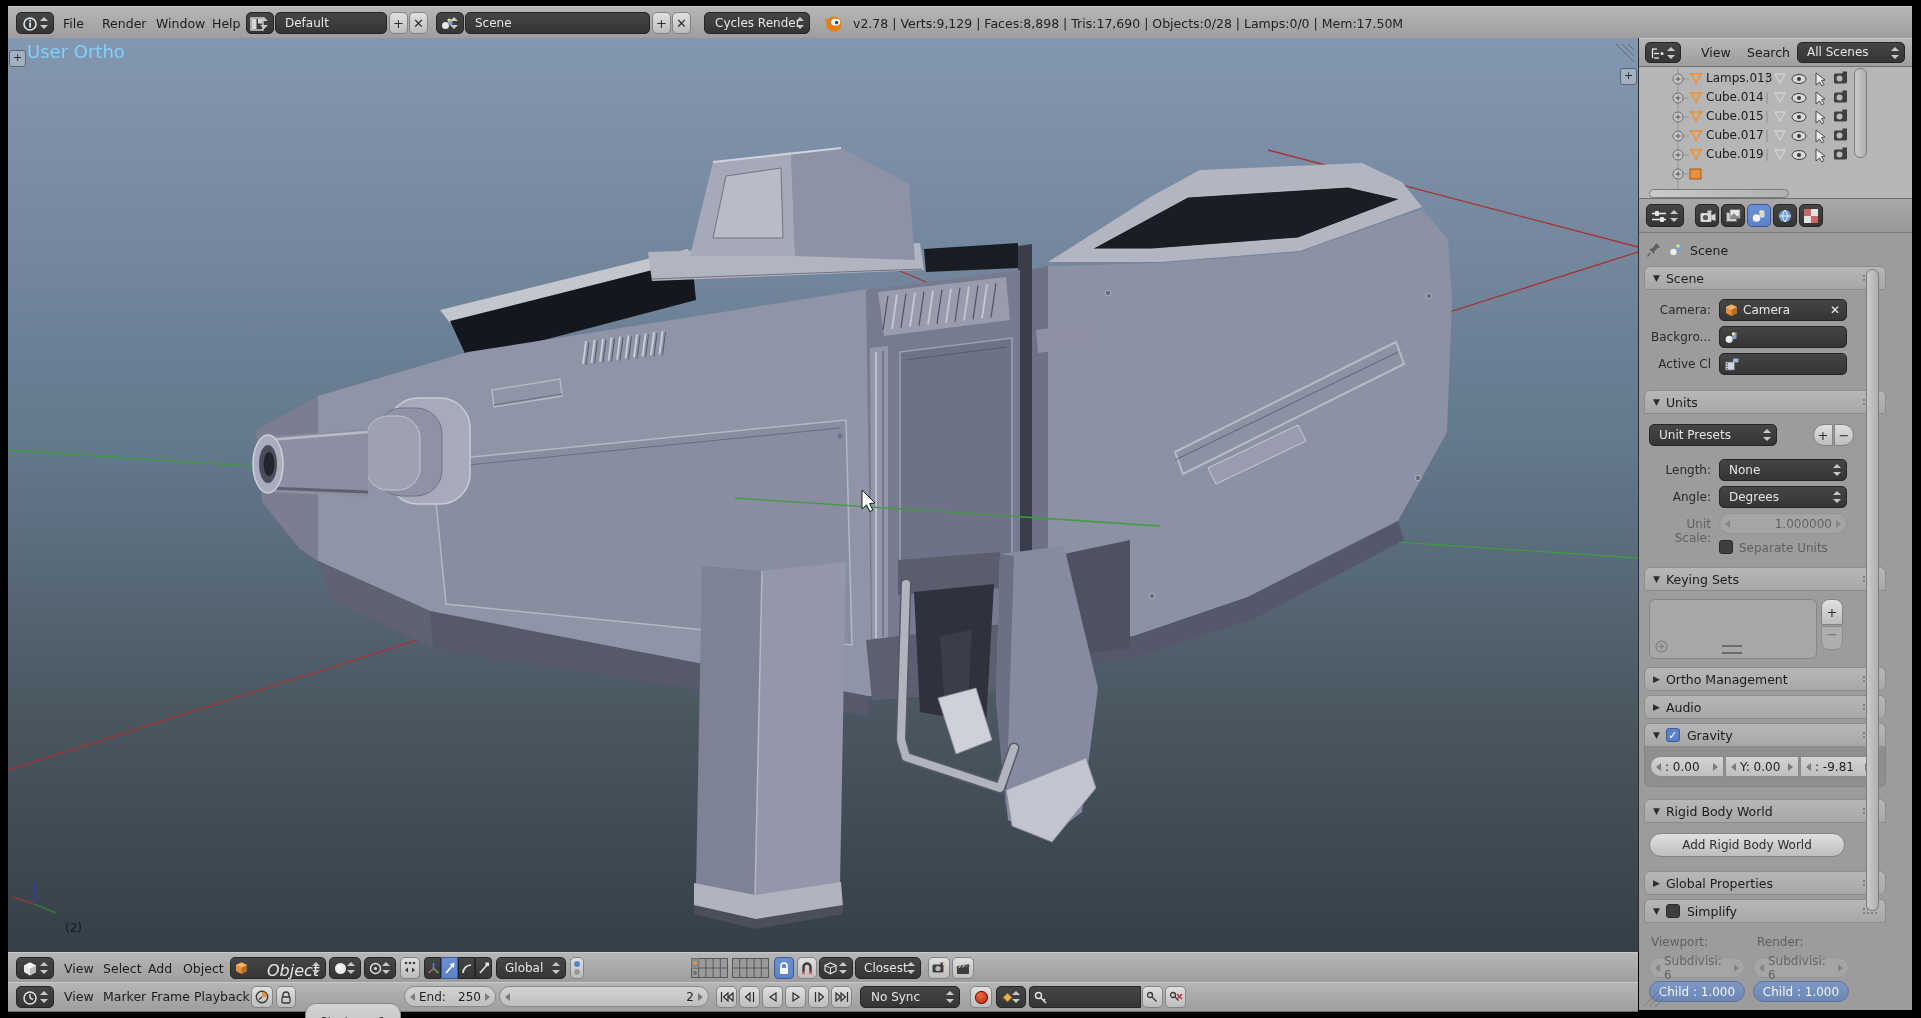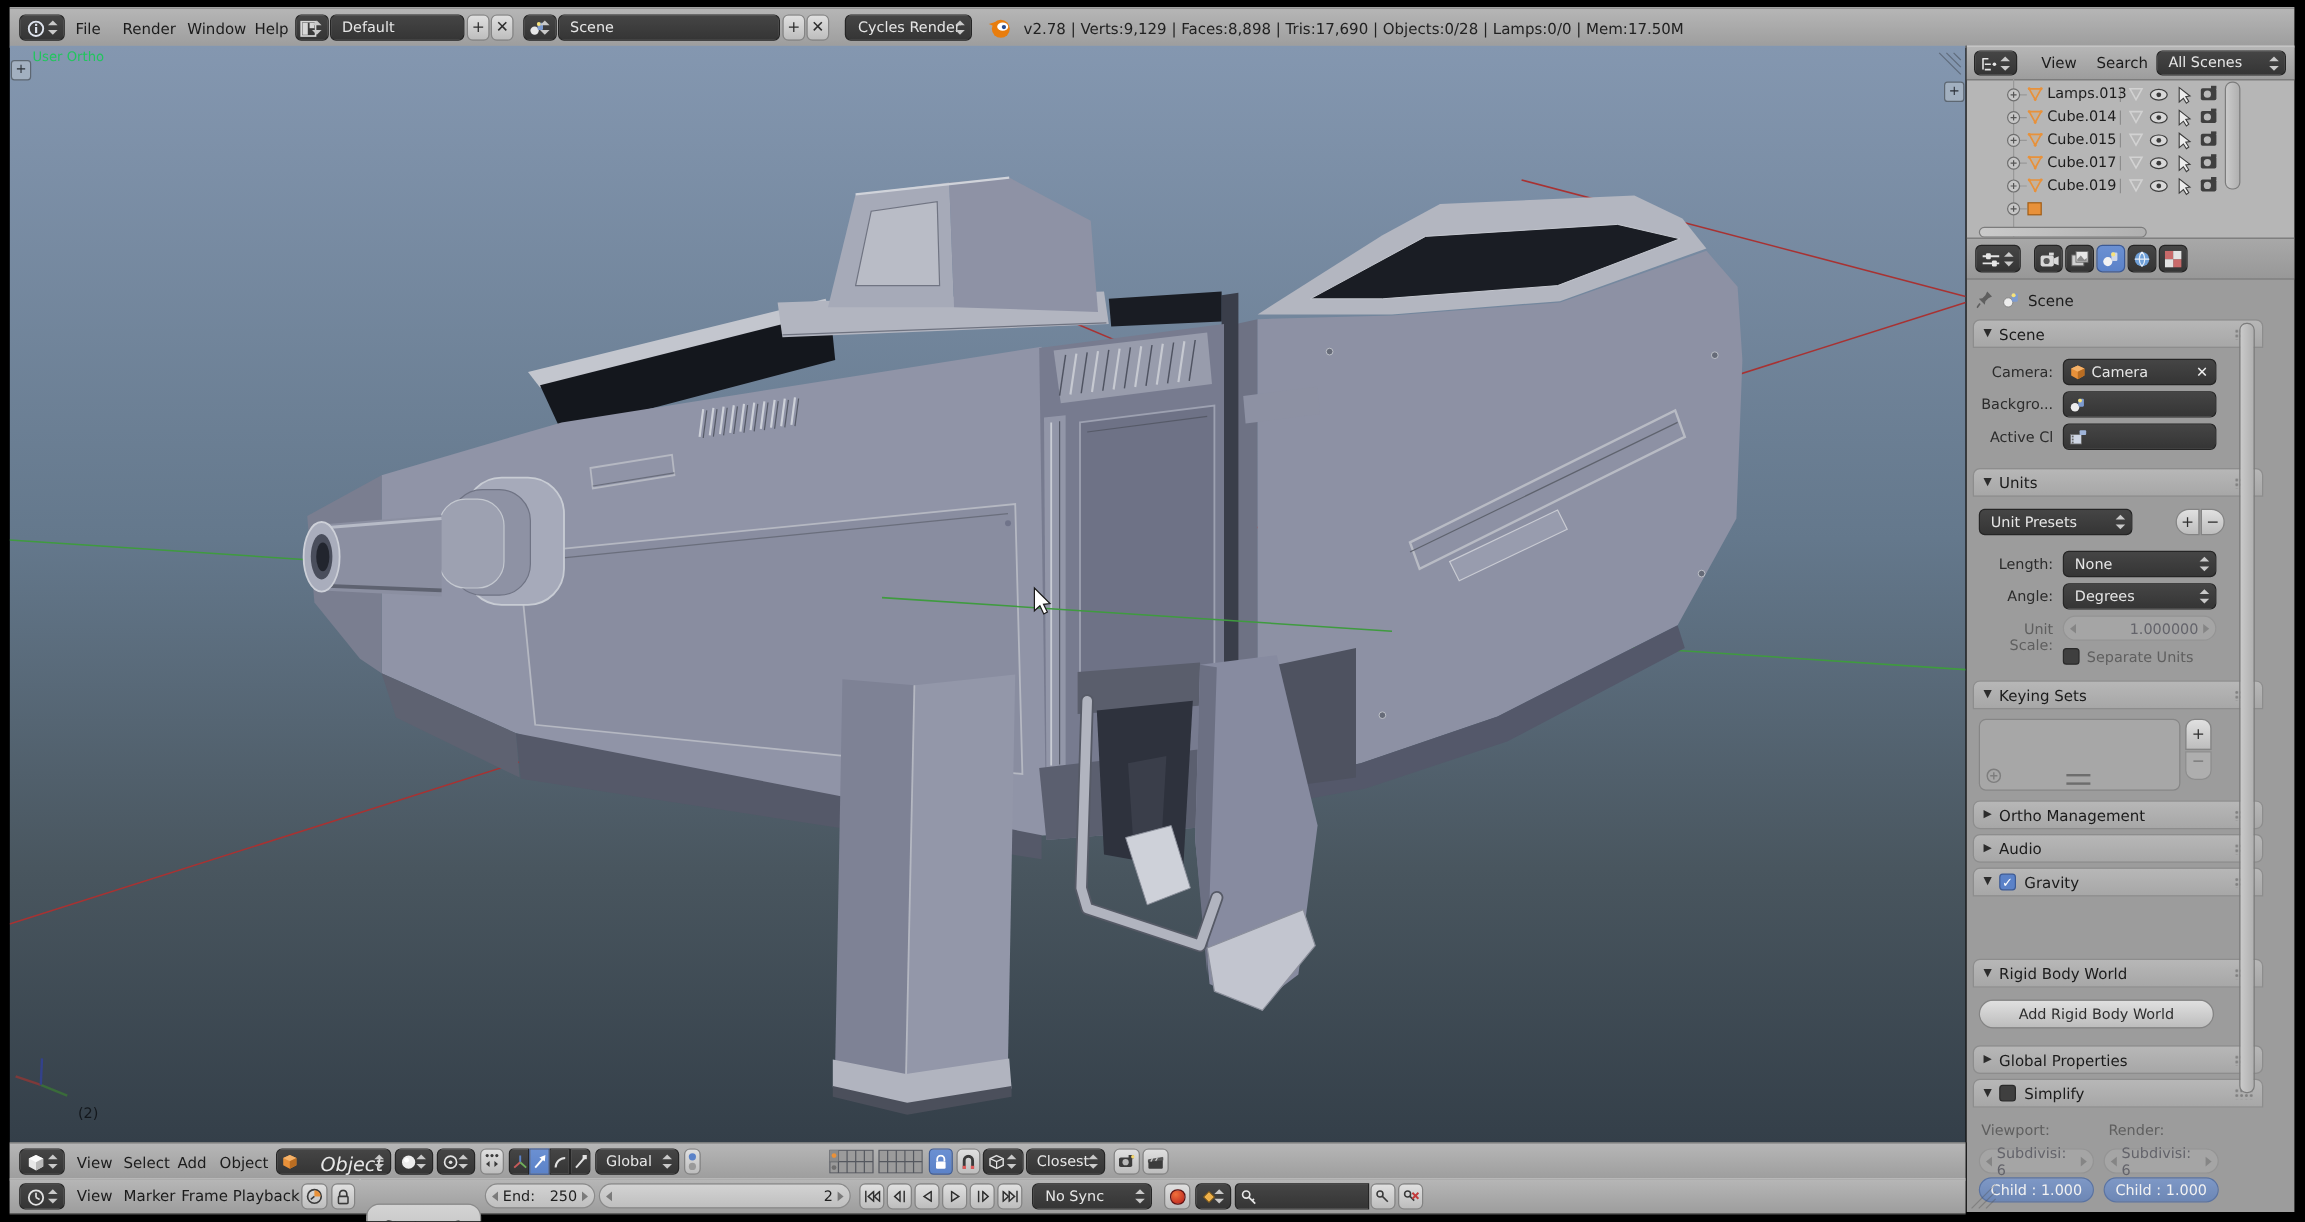--- a/index.html
+++ b/index.html
@@ -246,21 +246,21 @@
 
       <g stroke="#1c1c1c" class="griplines">
         <line x1="1616" y1="44" x2="1634" y2="62"></line>
           <line x1="1622" y1="44" x2="1634" y2="56"></line>
           <line x1="1628" y1="44" x2="1634" y2="50"></line>
       </g>
 
       <path d="M862,490 L862,509 L866.6,504.8 L869.8,511.6 L872.8,510 L869.6,503.6 L875,503 Z" fill="#ffffff" stroke="#1a1a1a" stroke-width="1"></path>
     </svg>
 
-    <span class="abs" style="left:19px;top:3px;color:#22c55e;font-size:11px;">User Ortho</span>
+    <span class="abs" style="left:19px;top:3px;color:#7dd3fc;font-size:18px;">User Ortho</span>
     <span class="abs" style="left:57px;top:883px;color:#14181d;font-size:12px;">(2)</span>
 
     <div class="abs" style="left:1px;top:12px;width:15px;height:15px;background:rgba(190,198,208,.55);border:1px solid #5d6772;border-radius:3px;color:#2a2f36;font-size:11px;line-height:13px;text-align:center;">+</div>
     <div class="abs" style="left:1612px;top:30px;width:15px;height:15px;background:rgba(190,198,208,.55);border:1px solid #5d6772;border-radius:3px;color:#2a2f36;font-size:11px;line-height:13px;text-align:center;">+</div>
   </div>
 
   <div class="abs hbar" style="left:8px;top:952px;width:1630px;height:30px;">
     <div class="abs dark" style="left:8px;top:4px;width:38px;height:22px;">
       <svg class="abs" style="left:5px;top:3px;" width="16" height="16" viewBox="0 0 16 16">
         <path d="M8,1.5 L14,4.5 L14,11 L8,14.5 L2,11 L2,4.5 Z" fill="#e8e8e8"></path>
@@ -819,20 +819,37 @@
         <span>Audio</span>
         <span class="grip"></span>
     </div>
 
     <div class="abs phdr" style="left:5px;top:524px;width:242px;height:24px;">
       <span class="tri">▼</span>
       <span class="chk on" style="margin-right:7px;">✓</span>
       <span>Gravity</span>
         <span class="grip"></span>
     </div>
+    <div class="abs" style="left:5px;top:548px;width:242px;height:40px;background:#8f8f8f;border:1px solid #848484;border-top:none;border-radius:0 0 6px 6px;box-sizing:border-box;">
+      <div class="abs pill pill-light" style="left:5px;top:9px;width:74px;height:21px;border-radius:11px 0 0 11px;">
+        <span class="la"></span>
+          <span>: 0.00</span>
+          <span class="ra" style="margin-left:auto;"></span>
+      </div>
+      <div class="abs pill pill-light" style="left:80px;top:9px;width:74px;height:21px;border-radius:0;">
+        <span class="la"></span>
+          <span>Y: 0.00</span>
+          <span class="ra" style="margin-left:auto;"></span>
+      </div>
+      <div class="abs pill pill-light" style="left:155px;top:9px;width:76px;height:21px;border-radius:0 11px 11px 0;">
+        <span class="la"></span>
+          <span>: -9.81</span>
+          <span class="ra" style="margin-left:auto;"></span>
+      </div>
+    </div>
 
     <div class="abs phdr" style="left:5px;top:600px;width:242px;height:24px;">
       <span class="tri">▼</span>
         <span>Rigid Body World</span>
         <span class="grip"></span>
     </div>
     <div class="abs lightbtn" style="left:10px;top:634px;width:196px;height:24px;border-radius:12px;font-size:12px;">
       <span>Add Rigid Body World</span>
     </div>
 

